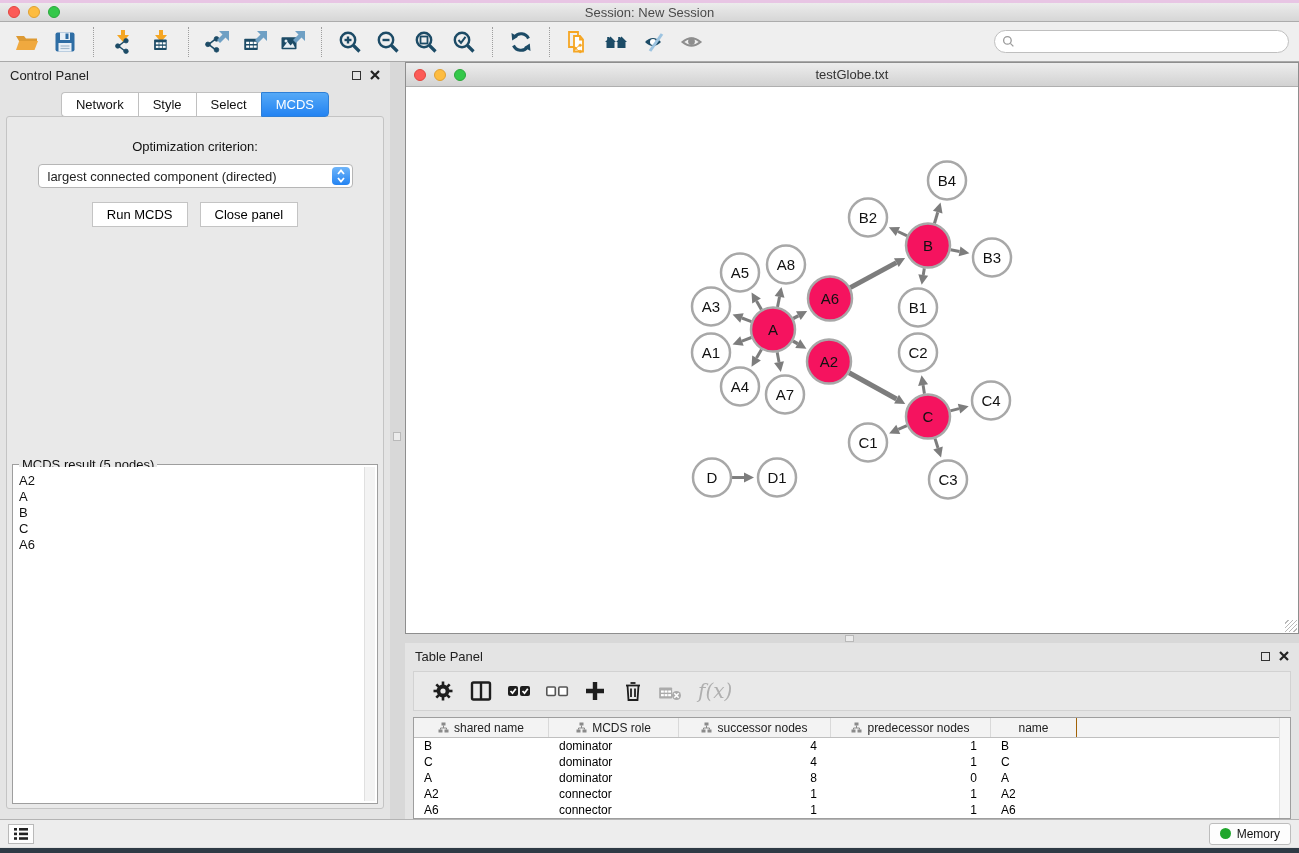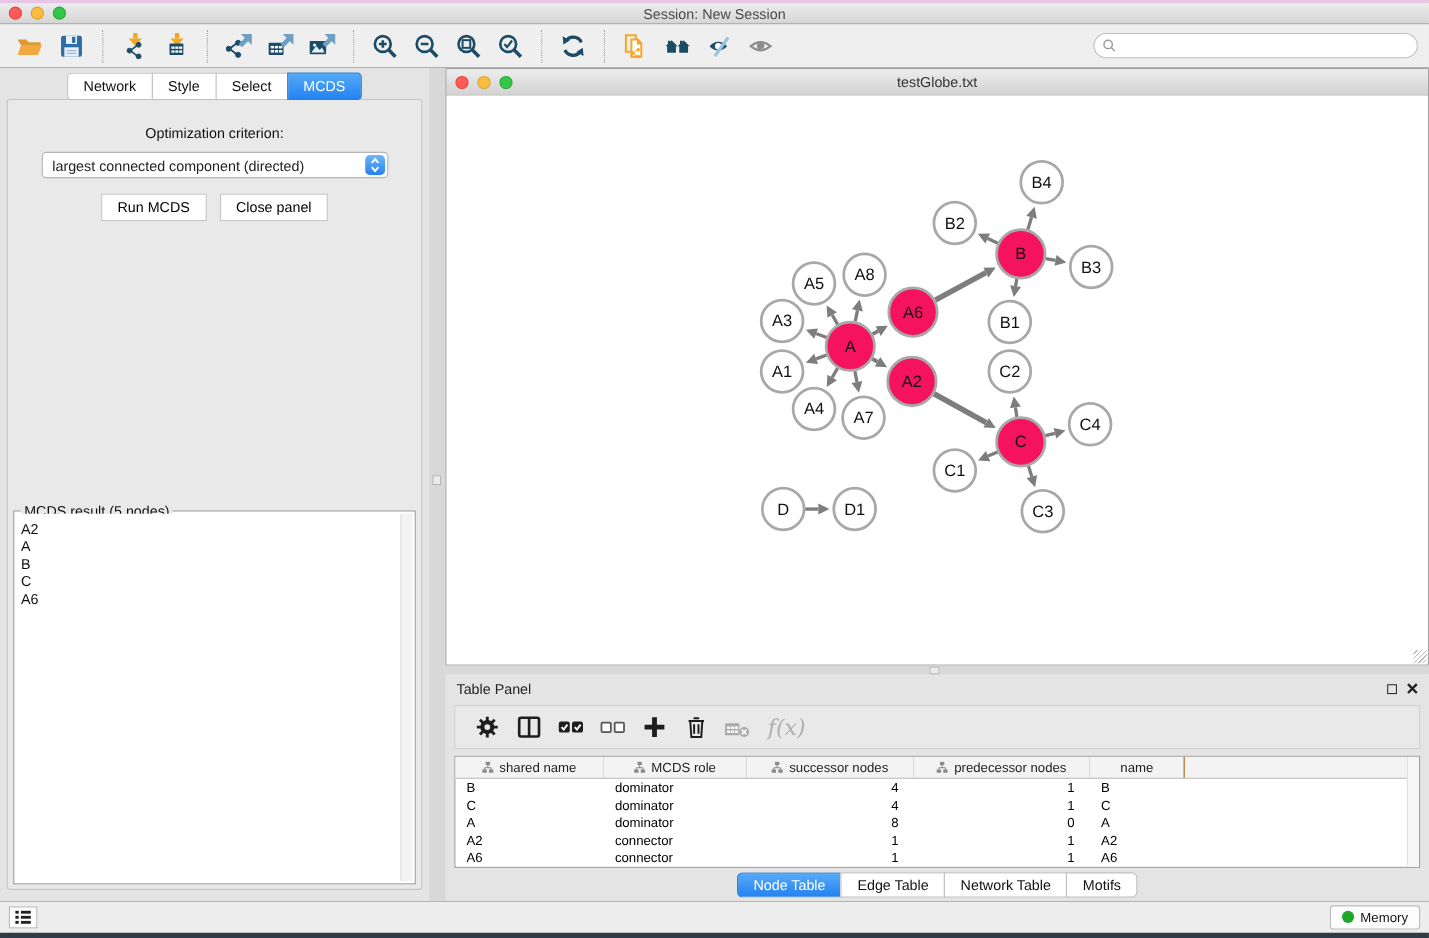--- a/index.html
+++ b/index.html
@@ -321,20 +321,29 @@
           <line x1="15.5" y1="15.5" x2="21" y2="21"></line>
         </g>
       </svg>
       <input type="text" style="">
     </div>
   </div>
 
 <div class="main">
 
   <div class="control-panel">
+    <div class="panel-header">
+      <span class="ph-title">Control Panel</span>
+      <span class="ph-icons">
+        <span class="float-box"></span>
+        <svg width="10" height="10" viewBox="0 0 10 10">
+            <path d="M1 1 L9 9 M9 1 L1 9" stroke="#222" stroke-width="2.2"></path>
+          </svg>
+      </span>
+    </div>
     <div class="cp-tabs" id="cp-tabs">
         <div class="cp-tab">Network</div>
         <div class="cp-tab">Style</div>
         <div class="cp-tab">Select</div>
         <div class="cp-tab active">MCDS</div>
       </div>
     <div class="cp-body">
       <div class="opt-label">Optimization criterion:</div>
       <div class="cp-select">
         <span class="sel-text">largest connected component (directed)</span>
@@ -700,26 +709,20 @@
             <div class="tbl-row">
               <div class="td left" style="width: 135px;">A6</div>
               <div class="td left" style="width: 130px;">connector</div>
               <div class="td right" style="width: 152px;">1</div>
               <div class="td right" style="width: 160px;">1</div>
               <div class="td left" style="width: 86px;">A6</div>
             </div>
           </div>
         <div class="tbl-scroll"></div>
       </div>
-      <div class="tp-tabs" id="tp-tabs">
-          <div class="tp-tab active">Node Table</div>
-          <div class="tp-tab">Edge Table</div>
-          <div class="tp-tab">Network Table</div>
-          <div class="tp-tab">Motifs</div>
-        </div>
     </div>
 
   </div>
 </div>
 
 <div class="status-bar">
   <div class="status-list-btn">
     <svg width="16" height="14" viewBox="0 0 16 14">
       <rect x="1" y="1" width="3" height="2.6" fill="#222"></rect>
         <rect x="6" y="1" width="9" height="2.6" fill="#222"></rect>

